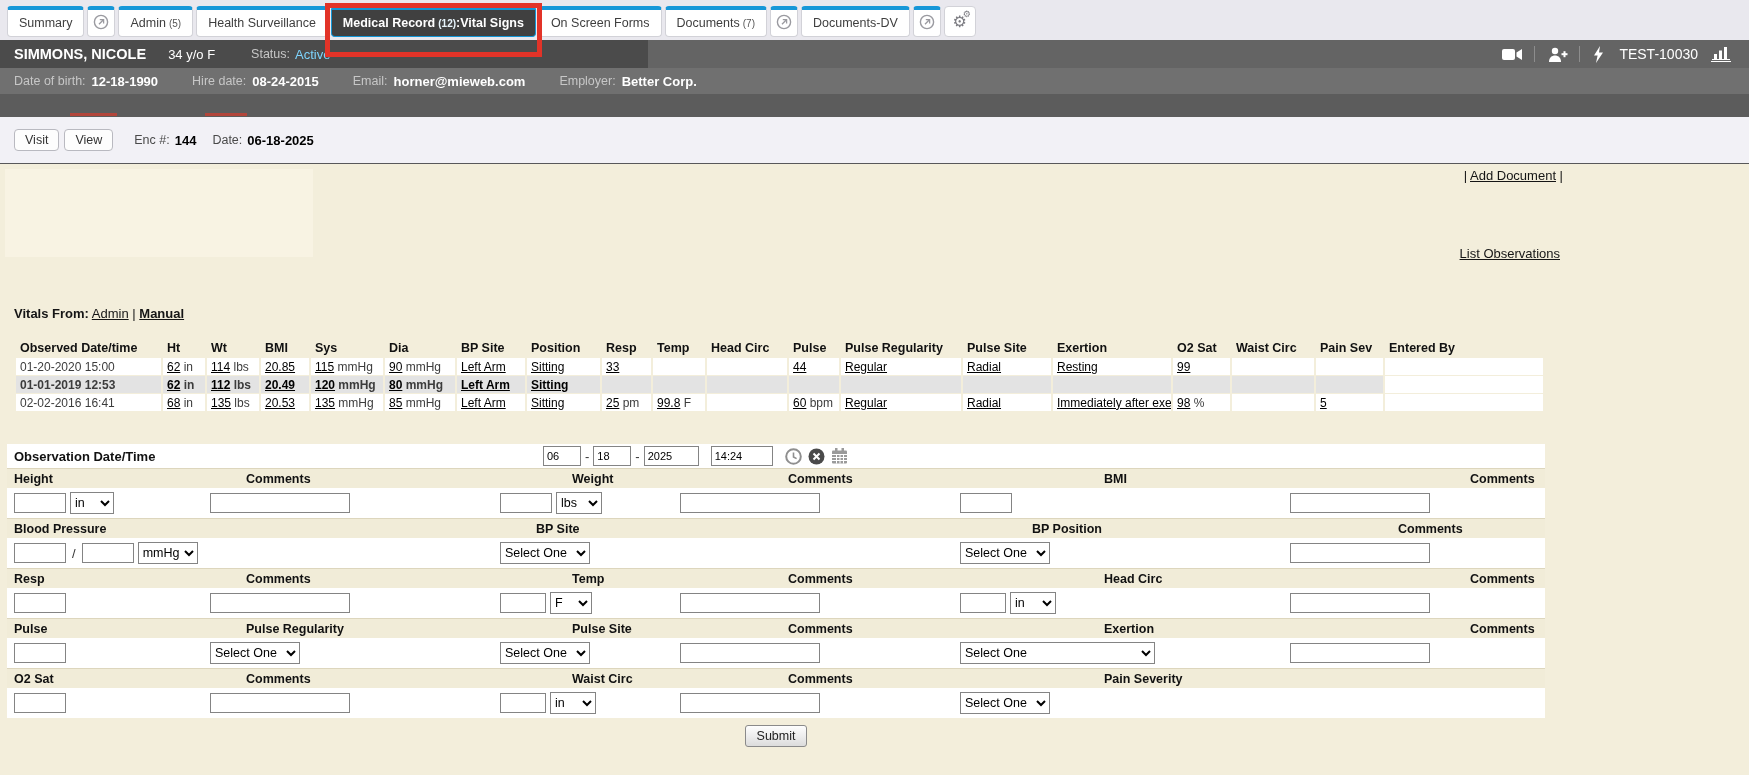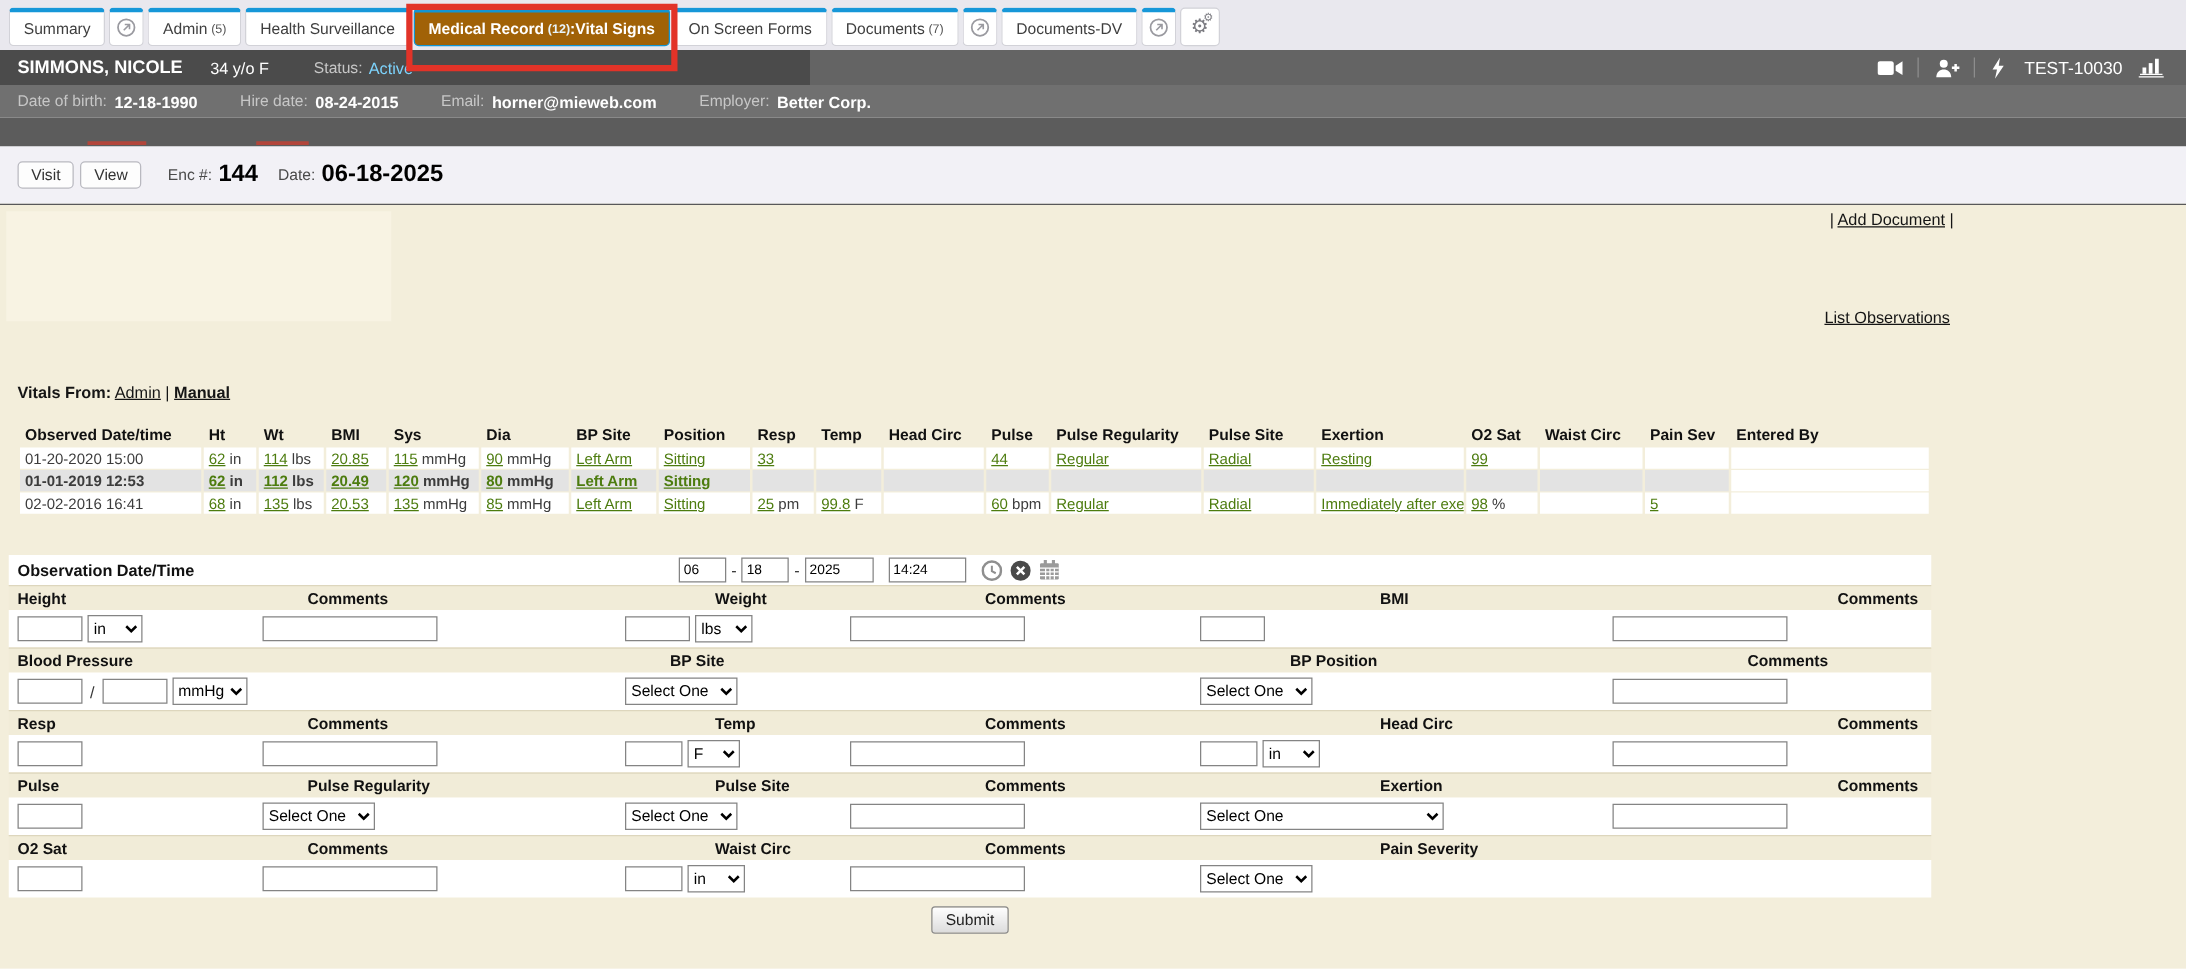--- a/index.html
+++ b/index.html
@@ -5,21 +5,21 @@
   * { box-sizing: border-box; margin: 0; padding: 0; }
   html,body { width:1749px; height:775px; }
   body { font-family:"Liberation Sans", sans-serif; background:#fff; position:relative; overflow:hidden; }
 
   
   .tabbar { height:40px; background:#e9e8ee; display:flex; align-items:flex-end; padding-left:7px; }
   .tab { background:#fff; border:1px solid #d2d2d8; border-top:4px solid #1697d8; border-radius:4px;
          height:31px; margin-bottom:3px; margin-right:3px; padding:0 11px; display:flex; align-items:center;
          font-size:12.5px; color:#3e3e3e; white-space:nowrap; cursor:pointer; position:relative; }
   .tab .tcount { font-size:10px; margin-left:3px; color:#555; }
-  .tab.active { background:#a16207; border-color:#1295d5; color:#fff; font-weight:bold; }
+  .tab.active { background:#404040; border-color:#1295d5; color:#fff; font-weight:bold; }
   .tab.active .tcount { color:#e8f5fc; }
   .tab.pop-btn { padding:0 5px; }
   .gearbtn { background:#fff; border:1px solid #d2d2d8; border-radius:4px; height:31px; width:32px;
              margin-bottom:3px; display:flex; align-items:center; justify-content:center; cursor:pointer; position:relative; }
   .gear-main { font-size:16px; color:#7c7c82; line-height:1; }
   .gear-sub { position:absolute; font-size:9px; color:#7c7c82; top:2px; right:4px; }
 
   .annot { position:absolute; border:5px solid #e23328; pointer-events:none; z-index:50; }
 
   
@@ -39,42 +39,42 @@
   .prow2 .gap { width:22px; }
   .prow3 { height:23px; background:#5c5c5c; position:relative; }
   .redtick { position:absolute; bottom:1px; height:3px; background:#b2453a; }
   .redtick.t1 { left:70px; width:47px; }
   .redtick.t2 { left:205px; width:42px; }
 
   
   .toolbar { height:46px; background:#f2f1f6; display:flex; align-items:center; padding-left:14px; }
   .tbtn { padding:3px 10px; background:#fdfdfd; border:1px solid #b9b9c0; border-radius:4px; font-size:12.5px; color:#333; margin-right:5px; cursor:pointer; }
   .tlab { color:#4a4a4a; font-size:12.5px; margin-left:16px; }
-  .tval { color:#000; font-size:19px; font-weight:bold; margin-left:5px; }
+  .tval { color:#000; font-size:13px; font-weight:bold; margin-left:5px; }
 
   
   .content { position:absolute; top:163px; left:0; right:0; bottom:0; background:#f3eedb; border-top:1px solid #58585a; }
   .lightbox { position:absolute; left:5px; top:5px; width:308px; height:88px; background:#f8f3e3; }
   .linkline { position:absolute; font-size:13px; color:#151515; }
   .adddoc { top:4px; right:186px; }
   .listobs { top:82px; right:189px; }
   a.blk { color:#151515; text-decoration:underline; cursor:pointer; }
   .vitalsfrom { position:absolute; left:14px; top:142px; font-size:13px; color:#151515; }
   .vitalsfrom b { font-weight:bold; }
   .vf-manual { font-weight:bold; }
 
   
   .vtable-wrap { position:absolute; left:14px; top:174px; width:1531px; }
   table.vitals { border-collapse:separate; border-spacing:2px 1px; width:100%; table-layout:fixed; }
   table.vitals th { text-align:left; font-size:12.5px; font-weight:bold; color:#111; padding:2px 4px; white-space:nowrap; overflow:hidden; }
   table.vitals td { background:#fff; font-size:12px; color:#3c3c3c; padding:1px 4px; height:17px; white-space:nowrap; overflow:hidden; }
   table.vitals tr.shade td { background:#e3e3e3; }
   table.vitals tr.shade td:last-child { background:#fff; }
   table.vitals tr.boldrow td { font-weight:bold; }
-  a.clink { color:#4d7c0f; text-decoration:underline; cursor:pointer; }
+  a.clink { color:#000000; text-decoration:underline; cursor:pointer; }
 
   
   .form-wrap { position:absolute; left:7px; top:280px; width:1538px; }
   .obs-row { height:24px; background:#fff; position:relative; display:flex; align-items:center; padding-left:7px; }
   .obs-label { font-weight:bold; font-size:13px; color:#111; }
   .obs-inputs { position:absolute; left:536px; display:flex; align-items:center; gap:4px; }
   .frm-label, .frm-input { display:grid; grid-template-columns:196px 290px 180px 280px 330px 1fr; padding-left:7px; align-items:center; }
   .frm-label.merge2, .frm-input.merge2 { grid-template-columns:486px 460px 330px 1fr; }
   .frm-label { height:20px; background:#f1ecd8; border-top:1px solid #ddd6bd; font-size:12.5px; font-weight:bold; color:#111;gap:36px; }
   .frm-input { height:30px; background:#fff; }

